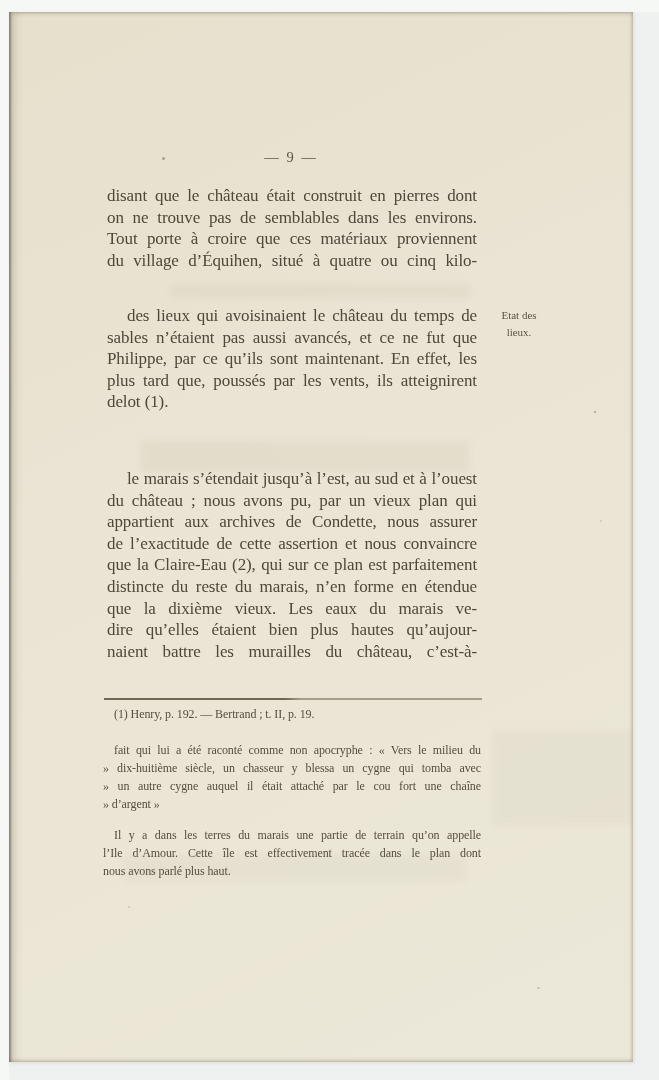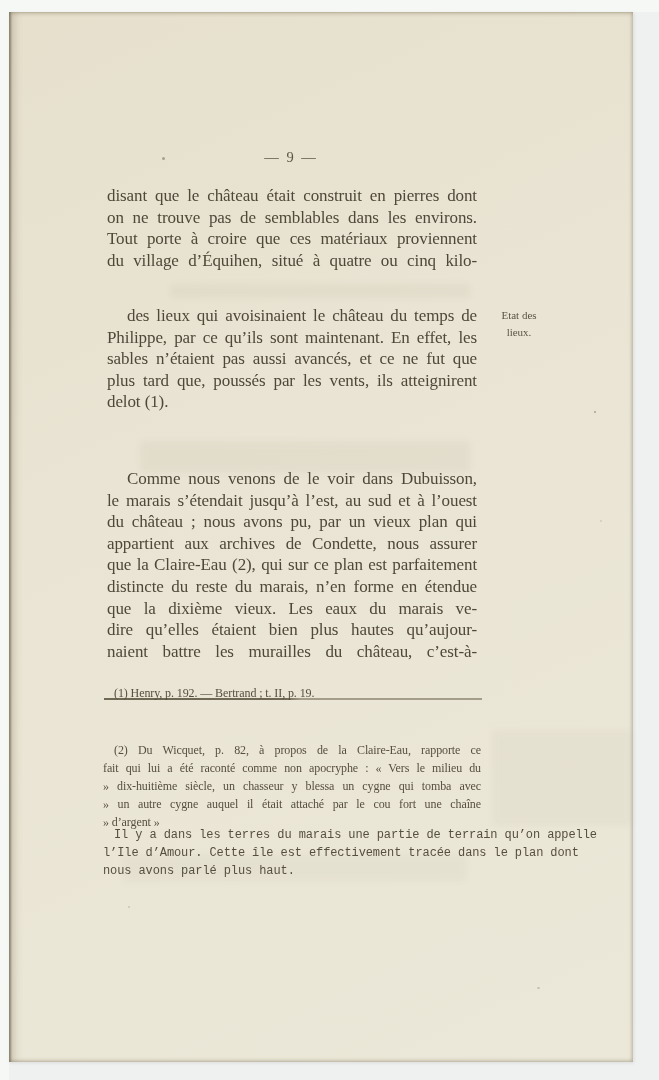--- a/index.html
+++ b/index.html
@@ -63,23 +63,23 @@
     background: linear-gradient(to right,
       var(--rule-dark, #6e6855) 0%, var(--rule-dark, #6e6855) 48%,
       var(--rule-light, #a49d8a) 52%, var(--rule-light, #a49d8a) 100%);
   }
   .fn {
     position: absolute; left: 103px; width: 378px;
     font-size: 12px; line-height: 18px;
     letter-spacing: -0.1px;
     color: var(--ink-fn, #564f3f);
   }
-  .fn1 { top: 684px; }
+  .fn1 { top: 705px; }
   .fn2 { top: 741px; }
-  .fn3 { top: 826px; font-family: Liberation Mono, monospace; }
+  .fn3 { top: 826px; }
   .fn.indent .tline:first-child { text-indent: 11px; }
   
   .speck {
     position: absolute; width: 3px; height: 3px; border-radius: 50%;
     background: rgba(92, 82, 60, 0.45);
   }
   .sp1 { left: 162px; top: 157px; width: 3px; height: 3px; }
   .sp2 { left: 594px; top: 411px; width: 2px; height: 2px; }
   .sp3 { left: 537px; top: 987px; width: 3px; height: 2px; opacity: .6; }
   .sp4 { left: 128px; top: 906px; width: 2px; height: 2px; opacity: .5; }
@@ -116,51 +116,50 @@
 
   <div class="para p1">
       <div class="tline">disant que le château était construit en pierres dont</div>
       <div class="tline">on ne trouve pas de semblables dans les environs.</div>
       <div class="tline">Tout porte à croire que ces matériaux proviennent</div>
       <div class="tline">du village d’Équihen, situé à quatre ou cinq kilo-</div>
     </div>
 
   <div class="para p2 indent">
       <div class="tline">des lieux qui avoisinaient le château du temps de</div>
+      <div class="tline">sables n’étaient pas aussi avancés, et ce ne fut que</div>
       <div class="tline">Philippe, par ce qu’ils sont maintenant. En effet, les</div>
-      <div class="tline">sables n’étaient pas aussi avancés, et ce ne fut que</div>
       <div class="tline">plus tard que, poussés par les vents, ils atteignirent</div>
       <div class="tline lastline">delot (1).</div>
     </div>
 
   <div class="para p3 indent">
-      <div class="tline">Comme nous venons de le voir dans Dubuisson,</div>
       <div class="tline">le marais s’étendait jusqu’à l’est, au sud et à l’ouest</div>
       <div class="tline">du château ; nous avons pu, par un vieux plan qui</div>
       <div class="tline">appartient aux archives de Condette, nous assurer</div>
+      <div class="tline">de l’exactitude de cette assertion et nous convaincre</div>
       <div class="tline">que la Claire-Eau (2), qui sur ce plan est parfaitement</div>
       <div class="tline">distincte du reste du marais, n’en forme en étendue</div>
       <div class="tline">que la dixième vieux.  Les eaux du marais ve-</div>
       <div class="tline">dire qu’elles étaient bien plus hautes qu’aujour-</div>
       <div class="tline">naient battre les murailles du château, c’est-à-</div>
     </div>
 
   <div class="margin-note">
       <div class="tline">Etat des</div>
       <div class="tline lastline">lieux.</div>
     </div>
 
   <div class="fnrule"></div>
 
   <div class="fn fn1 indent">
       <div class="tline lastline">(1) Henry, p. 192. — Bertrand ; t. II, p. 19.</div>
     </div>
 
   <div class="fn fn2 indent">
-      <div class="tline">(2) Du Wicquet, p. 82, à propos de la Claire-Eau, rapporte ce</div>
       <div class="tline">fait qui lui a été raconté comme non apocryphe : « Vers le milieu du</div>
       <div class="tline">» dix-huitième siècle, un chasseur y blessa un cygne qui tomba avec</div>
       <div class="tline">» un autre cygne auquel il était attaché par le cou fort une chaîne</div>
       <div class="tline lastline">» d’argent »</div>
     </div>
 
   <div class="fn fn3 indent">
       <div class="tline">Il y a dans les terres du marais une partie de terrain qu’on appelle</div>
       <div class="tline">l’Ile d’Amour. Cette île est effectivement tracée dans le plan dont</div>
       <div class="tline lastline">nous avons parlé plus haut.</div>

